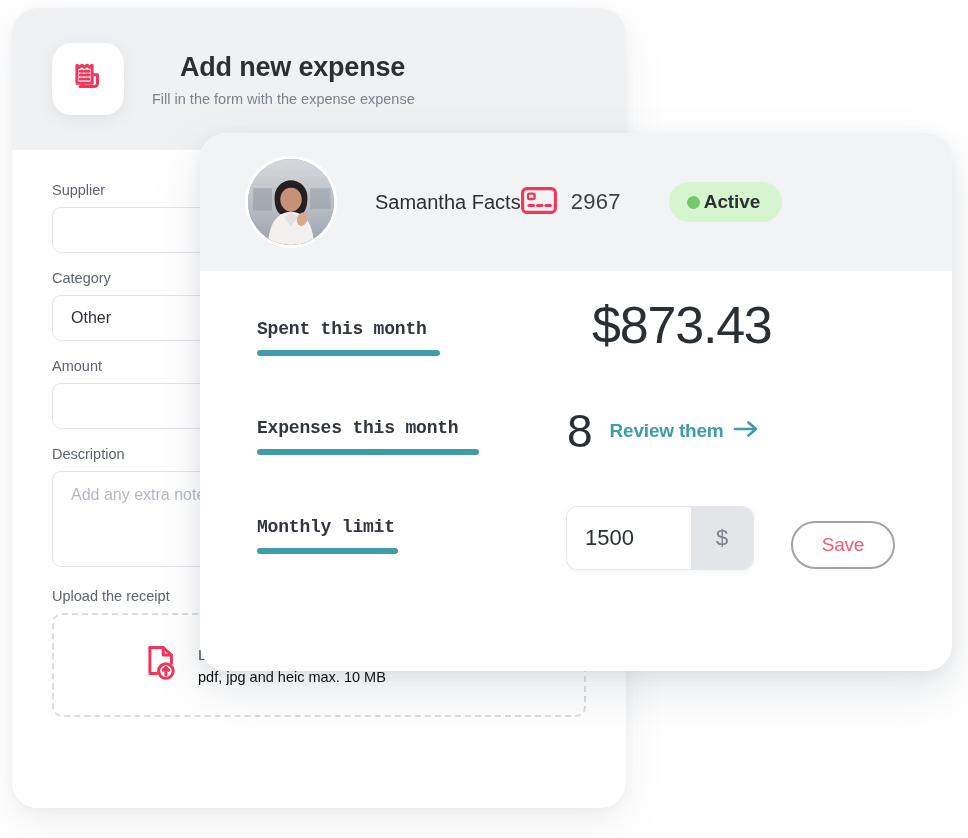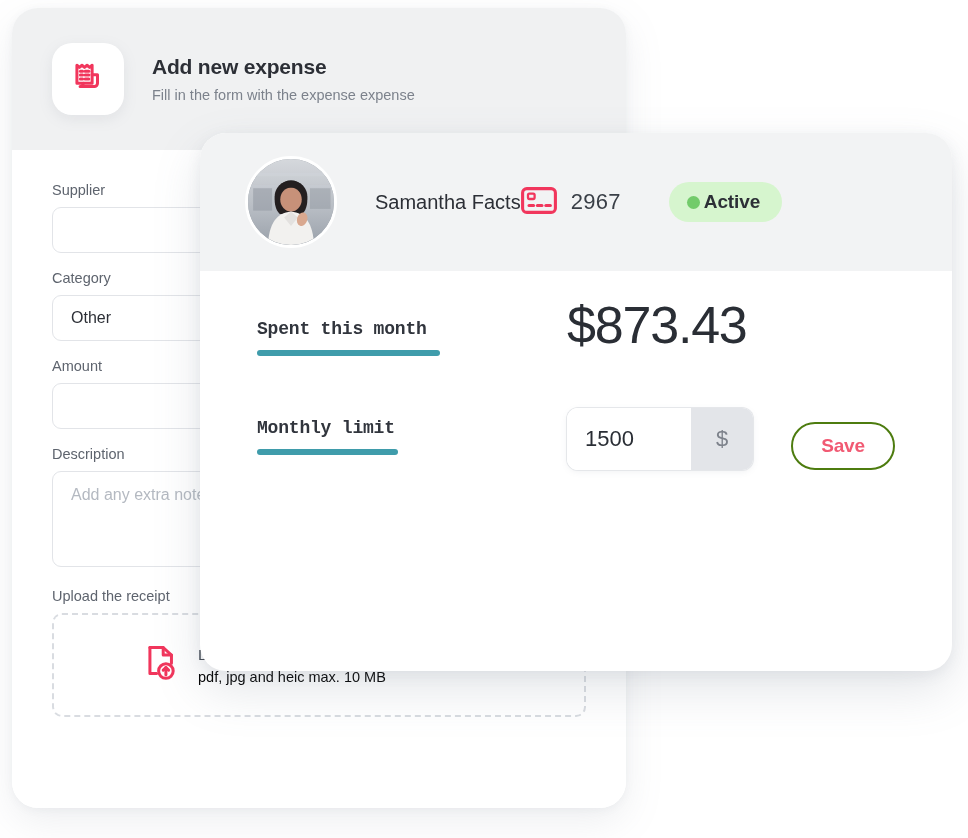--- a/index.html
+++ b/index.html
@@ -53,24 +53,25 @@
     box-shadow: 0 4px 14px rgba(120,128,145,0.13);
     display: flex;
     align-items: center;
     justify-content: center;
     flex: 0 0 auto;
   }
 
   .back-card-titles { margin-left: 28px; }
 
   .back-card-title {
-    font-size: 21px;
+    font-size: 27px;
     font-weight: bold;
     color: #2c2f36;
     letter-spacing: -0.2px;
+    margin-left: 28px;
   }
 
   .back-card-sub {
     font-size: 14.5px;
     color: #7c828c;
     margin-top: 8px;
   }
 
   .back-card-body {
     position: absolute;
@@ -256,20 +257,21 @@
   .u-count  { width: 222px; }
   .u-limit  { width: 141px; }
 
   .stat-amount {
     font-size: 52px;
     font-weight: 500;
     color: #2a2e35;
     letter-spacing: -1.2px;
     line-height: 1;
     margin-top: -10px;
+    margin-left: 25px;
   }
 
   .count-wrap { display: flex; align-items: center; gap: 18px; }
 
   .count-number {
     font-size: 46px;
     font-weight: 500;
     color: #2a2e35;
     line-height: 1;
     letter-spacing: -1px;
@@ -318,25 +320,25 @@
     justify-content: center;
     font-size: 22px;
     color: #7d828b;
   }
 
   .save-button {
     margin-left: 38px;
     width: 104px;
     height: 48px;
     border-radius: 24px;
-    border: 2px solid #4d7c0f;
+    border: 2px solid #a3a3a3;
     background: #ffffff;
     color: #f15a73;
     font-size: 19px;
-    font-weight: 700;
+    font-weight: 400;
     font-family: "Liberation Sans", sans-serif;
     cursor: pointer;
     letter-spacing: -0.2px;
   }
 </style>
 </head>
 <body>
 
 <div id="stage">
 
@@ -460,20 +462,38 @@
     <div class="front-body">
 
       <div class="stat-row">
         <div class="stat-left">
           <div class="stat-label">Spent this month</div>
           <div class="stat-underline u-spent"></div>
         </div>
         <div class="stat-amount">$873.43</div>
       </div>
 
+      <div class="stat-row">
+        <div class="stat-left">
+          <div class="stat-label">Expenses this month</div>
+          <div class="stat-underline u-count"></div>
+        </div>
+        <div class="count-wrap">
+          <span class="count-number">8</span>
+          <a class="review-link">
+            <span>Review them</span>
+            <span>
+              <svg width="26" height="18" viewBox="0 0 26 18" fill="none" stroke="#3f9cab" stroke-width="2.6" stroke-linecap="round" stroke-linejoin="round">
+                <line x1="2" y1="9" x2="22.5" y2="9"></line>
+                <polyline points="15.5,2.4 23,9 15.5,15.6"></polyline>
+              </svg>
+            </span>
+          </a>
+        </div>
+      </div>
 
       <div class="stat-row">
         <div class="stat-left">
           <div class="stat-label">Monthly limit</div>
           <div class="stat-underline u-limit"></div>
         </div>
         <div class="limit-controls">
           <div class="limit-input-wrap">
             <input class="limit-input" type="text" value="1500" style="">
             <div class="limit-suffix">$</div>

